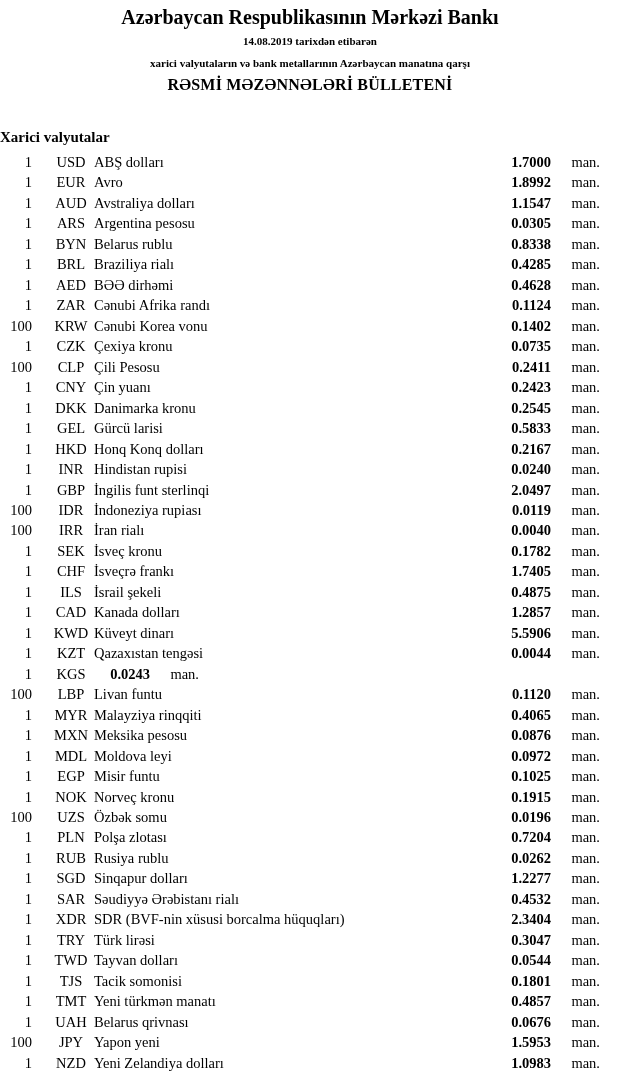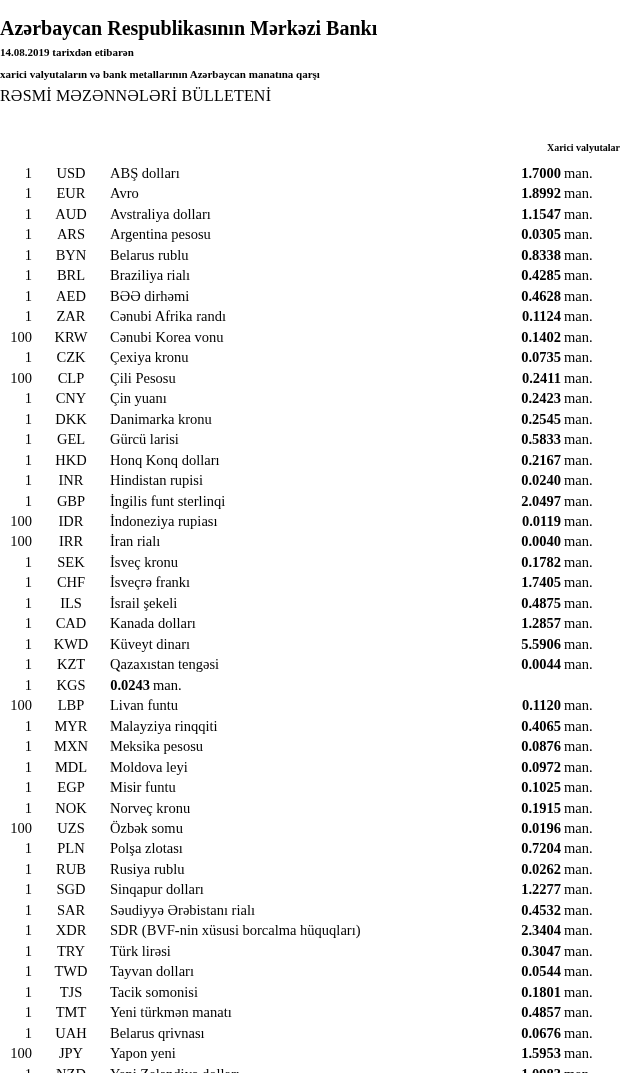--- a/index.html
+++ b/index.html
@@ -8,42 +8,43 @@
     font-family: "Liberation Serif", "DejaVu Serif", serif;
     color: #000000;
   }
   .page {
     width: 620px;
     height: 1073px;
     background: #ffffff;
     overflow: hidden;
   }
   .header {
-    padding-top: 16px;
+    text-align: center;
+    padding-top: 5px;
   }
   .title {
     font-size: 20px;
     font-weight: bold;
     line-height: 25px;
   }
   .h-line {
     font-size: 11px;
     font-weight: bold;
     line-height: 22px;
   }
   .bulletin {
     font-size: 16px;
-    font-weight: normal;
+    font-weight: bold;
     line-height: 22px;
     letter-spacing: 0.2px;
   }
   .section-title {
     margin-top: 31px;
-    text-align: right;
-    font-size: 10px;
+    text-align: left;
+    font-size: 15px;
     font-weight: bold;
     line-height: 20px;
   }
   .rates-table {
     margin-top: 5px;
     padding-right: 20px;
   }
   .row {
     display: flex;
     align-items: center;
@@ -58,33 +59,33 @@
     flex: none;
   }
   .code {
     width: 38px;
     margin-left: 20px;
     text-align: center;
     flex: none;
   }
   .name {
     flex: 1 1 auto;
-    margin-left: 20px;
+    margin-left: 4px;
     overflow: hidden;
   }
   .rate {
     width: 60px;
     text-align: right;
     font-weight: bold;
     flex: none;
   }
   .unit {
     width: 36px;
-    margin-left: 3px;
-    text-align: left;
+    margin-left: 13px;
+    text-align: right;
     flex: none;
   }
 </style>
 </head>
 <body>
 
 <div class="page">
   <div class="header">
     <div class="title">Azərbaycan Respublikasının Mərkəzi Bankı</div>
     <div class="h-line">14.08.2019 tarixdən etibarən</div>

